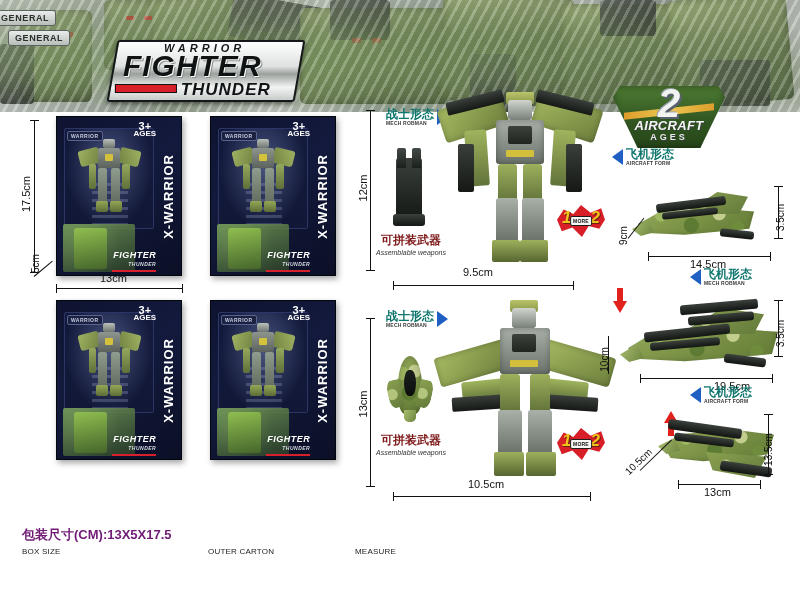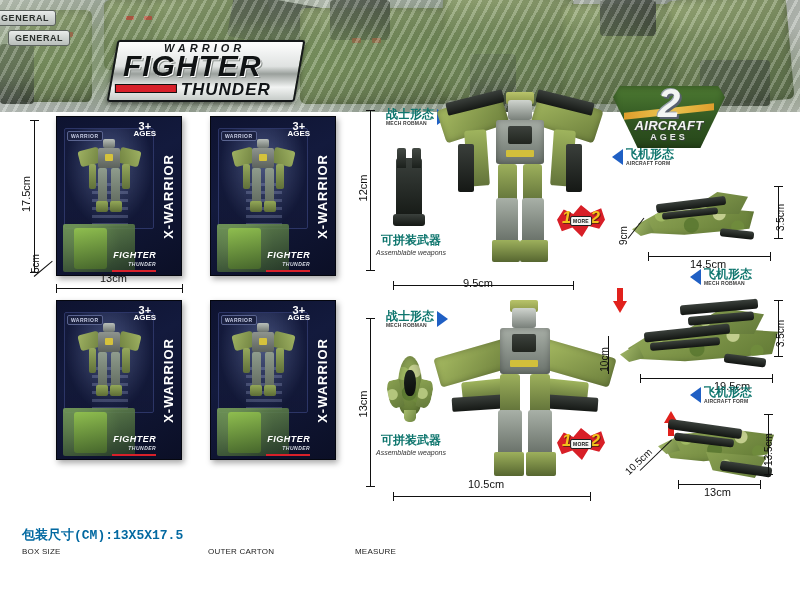--- a/index.html
+++ b/index.html
@@ -284,21 +284,21 @@
                border-left: 11px solid #1f5fc4; }
   .ptr-tri-l { width: 0; height: 0; border-top: 8px solid transparent; border-bottom: 8px solid transparent;
                border-right: 11px solid #1f5fc4; }
   .ptr-txt { line-height: 1.05; }
   .ptr-cn { font-size: 12px; font-weight: bold; color: #0f766e;
             font-family: "DejaVu Sans", sans-serif; white-space: nowrap; }
   .ptr-en { font-size: 5px; font-weight: bold; color: #3a3a3a; letter-spacing: .2px;
             white-space: nowrap; }
 
   .cap-label { position: absolute; text-align: center; }
-  .cap-cn { font-size: 12px; font-weight: bold; color: #0f766e;
+  .cap-cn { font-size: 12px; font-weight: bold; color: #7f1d1d;
             font-family: Liberation Mono, monospace; white-space: nowrap; }
   .cap-en { font-size: 7px; font-style: italic; color: #333; white-space: nowrap; }
 
   .arrow-down, .arrow-up {
     position: absolute; width: 14px; height: 26px;
   }
   .arrow-down::before {
     content: ""; position: absolute; left: 4px; top: 0; width: 6px; height: 15px; background: #e1211c;
   }
   .arrow-down::after {
@@ -309,22 +309,22 @@
     content: ""; position: absolute; left: 4px; bottom: 0; width: 6px; height: 15px; background: #e1211c;
   }
   .arrow-up::after {
     content: ""; position: absolute; left: 0; bottom: 13px; width: 0; height: 0;
     border-left: 7px solid transparent; border-right: 7px solid transparent; border-bottom: 12px solid #e1211c;
   }
 
   
   .spec { position: absolute; bottom: 44px; }
   .spec-main {
-    font-size: 13px; font-weight: bold; color: #0369a1;
-    font-family: Liberation Mono, monospace; white-space: nowrap;
+    font-size: 13px; font-weight: bold; color: #701a75;
+    font-family: Liberation Sans, sans-serif; white-space: nowrap;
   }
   .spec-sub {
     font-size: 8px; color: #222; letter-spacing: .2px; margin-top: 3px;
     font-family: "Liberation Sans", sans-serif; white-space: nowrap;
   }
 </style>
 </head>
 <body>
 
 <div class="sheet">
@@ -552,21 +552,21 @@
   </div>
 
   <div class="rule-v" style="left:370px;top:110px;height:160px;"></div>
   <div class="cap-h" style="left:366px;top:110px;"></div>
   <div class="cap-h" style="left:366px;top:270px;"></div>
   <div class="dim-label vert" style="left:350px;top:182px;transform:rotate(-90deg);">12cm</div>
 
   <div class="rule-h" style="left:393px;top:285px;width:180px;"></div>
   <div class="cap-v" style="left:393px;top:281px;"></div>
   <div class="cap-v" style="left:573px;top:281px;"></div>
-  <div class="dim-label" style="left:463px;top:277px;">9.5cm</div>
+  <div class="dim-label" style="left:463px;top:266px;">9.5cm</div>
 
   <div class="more-badge" style="left:557px;top:205px;">
     <div class="more-burst"></div>
     <div class="more-num-l">1</div>
     <div class="more-num-r">2</div>
     <div class="more-chip">MORE</div>
   </div>
 
   <div class="ptr" style="left:386px;top:310px;">
     <div class="ptr-txt">

